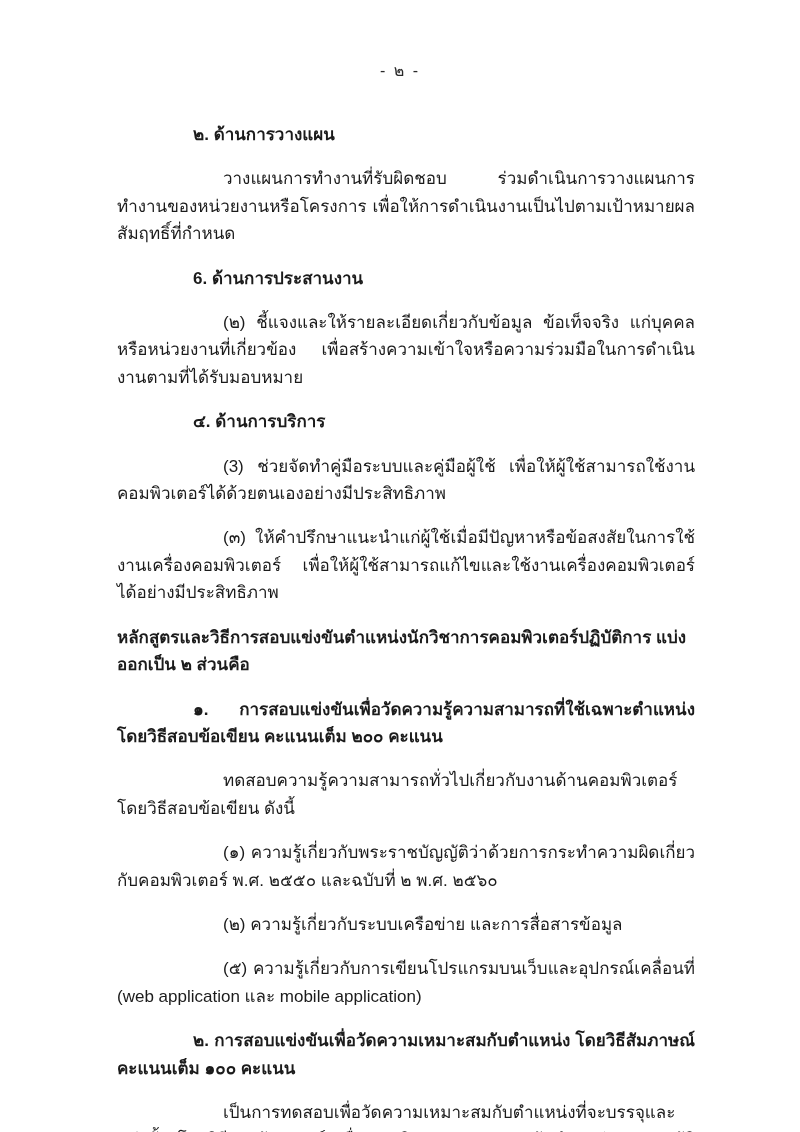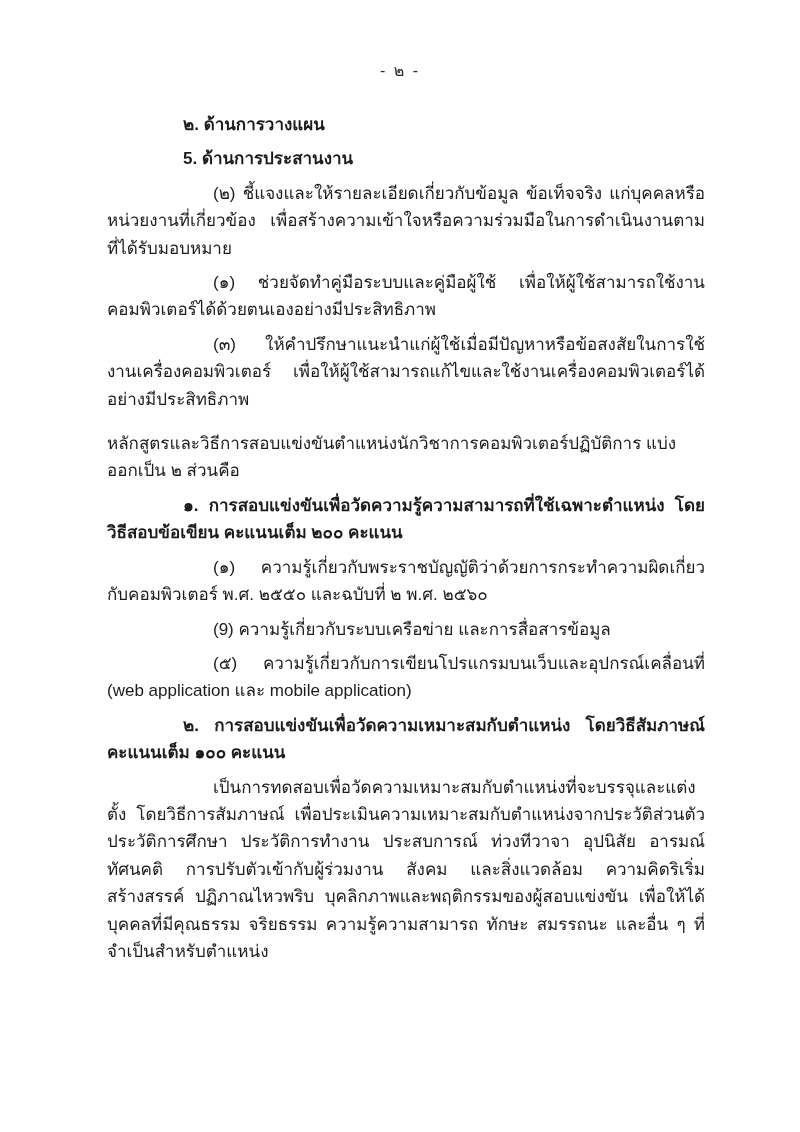--- a/index.html
+++ b/index.html
@@ -26,48 +26,51 @@
   }
   .content {
     position: absolute;
     top: 104px;
     left: 100px;
     width: 612px;
     font-size: 17px;
     line-height: 27.4px;
     text-align: justify;
   }
-  .content p { margin: 7px; }
+  .content p { margin: 17px; }
   .h-indent   { font-weight: 700; text-indent: 76px; text-align: left; }
   .p-indent   { text-indent: 106px; }
-  .sec-title  { font-weight: 400; margin-top: 17px !important; text-align: left; }
+  .sec-title  { font-weight: 700; margin-top: 17px !important; text-align: left; }
   .h-indent.wrapfull { text-align: justify; }
 </style>
 </head>
 <body>
 
 <div class="page">
 
   <div class="page-number">- ๒ -</div>
 
   <div class="content">
 
     <p class="h-indent">๒. ด้านการวางแผน</p>
+    <p class="p-indent">วางแผนการทำงานที่รับผิดชอบ ร่วมดำเนินการวางแผนการทำงานของหน่วยงานหรือโครงการ เพื่อให้การดำเนินงานเป็นไปตามเป้าหมายผลสัมฤทธิ์ที่กำหนด</p>
 
-    <p class="h-indent">5. ด้านการประสานงาน</p>
+    <p class="h-indent">6. ด้านการประสานงาน</p>
     <p class="p-indent">(๒)  ชี้แจงและให้รายละเอียดเกี่ยวกับข้อมูล ข้อเท็จจริง แก่บุคคลหรือหน่วยงานที่เกี่ยวข้อง เพื่อสร้างความเข้าใจหรือความร่วมมือในการดำเนินงานตามที่ได้รับมอบหมาย</p>
 
-    <p class="p-indent">(๑) ช่วยจัดทำคู่มือระบบและคู่มือผู้ใช้ เพื่อให้ผู้ใช้สามารถใช้งานคอมพิวเตอร์ได้ด้วยตนเองอย่างมีประสิทธิภาพ</p>
+    <p class="h-indent">๔. ด้านการบริการ</p>
+    <p class="p-indent">(3) ช่วยจัดทำคู่มือระบบและคู่มือผู้ใช้ เพื่อให้ผู้ใช้สามารถใช้งานคอมพิวเตอร์ได้ด้วยตนเองอย่างมีประสิทธิภาพ</p>
     <p class="p-indent">(๓) ให้คำปรึกษาแนะนำแก่ผู้ใช้เมื่อมีปัญหาหรือข้อสงสัยในการใช้งานเครื่องคอมพิวเตอร์ เพื่อให้ผู้ใช้สามารถแก้ไขและใช้งานเครื่องคอมพิวเตอร์ได้อย่างมีประสิทธิภาพ</p>
 
     <p class="sec-title">หลักสูตรและวิธีการสอบแข่งขันตำแหน่งนักวิชาการคอมพิวเตอร์ปฏิบัติการ แบ่งออกเป็น ๒ ส่วนคือ</p>
 
     <p class="h-indent wrapfull">๑. การสอบแข่งขันเพื่อวัดความรู้ความสามารถที่ใช้เฉพาะตำแหน่ง โดยวิธีสอบข้อเขียน คะแนนเต็ม ๒๐๐ คะแนน</p>
+    <p class="p-indent">ทดสอบความรู้ความสามารถทั่วไปเกี่ยวกับงานด้านคอมพิวเตอร์ โดยวิธีสอบข้อเขียน ดังนี้</p>
     <p class="p-indent">(๑)  ความรู้เกี่ยวกับพระราชบัญญัติว่าด้วยการกระทำความผิดเกี่ยวกับคอมพิวเตอร์ พ.ศ. ๒๕๕๐ และฉบับที่ ๒ พ.ศ. ๒๕๖๐</p>
-    <p class="p-indent">(9)  ความรู้เกี่ยวกับระบบเครือข่าย และการสื่อสารข้อมูล</p>
+    <p class="p-indent">(๒)  ความรู้เกี่ยวกับระบบเครือข่าย และการสื่อสารข้อมูล</p>
     <p class="p-indent">(๕)  ความรู้เกี่ยวกับการเขียนโปรแกรมบนเว็บและอุปกรณ์เคลื่อนที่ (web application และ mobile application)</p>
 
     <p class="h-indent wrapfull">๒. การสอบแข่งขันเพื่อวัดความเหมาะสมกับตำแหน่ง โดยวิธีสัมภาษณ์ คะแนนเต็ม ๑๐๐ คะแนน</p>
     <p class="p-indent">เป็นการทดสอบเพื่อวัดความเหมาะสมกับตำแหน่งที่จะบรรจุและแต่งตั้ง โดยวิธีการสัมภาษณ์ เพื่อประเมินความเหมาะสมกับตำแหน่งจากประวัติส่วนตัว ประวัติการศึกษา ประวัติการทำงาน ประสบการณ์ ท่วงทีวาจา อุปนิสัย อารมณ์ ทัศนคติ การปรับตัวเข้ากับผู้ร่วมงาน สังคม และสิ่งแวดล้อม ความคิดริเริ่มสร้างสรรค์ ปฏิภาณไหวพริบ บุคลิกภาพและพฤติกรรมของผู้สอบแข่งขัน เพื่อให้ได้บุคคลที่มีคุณธรรม จริยธรรม ความรู้ความสามารถ ทักษะ สมรรถนะ และอื่น ๆ ที่จำเป็นสำหรับตำแหน่ง</p>
 
   </div>
 
 </div>
 
 </body></html>

